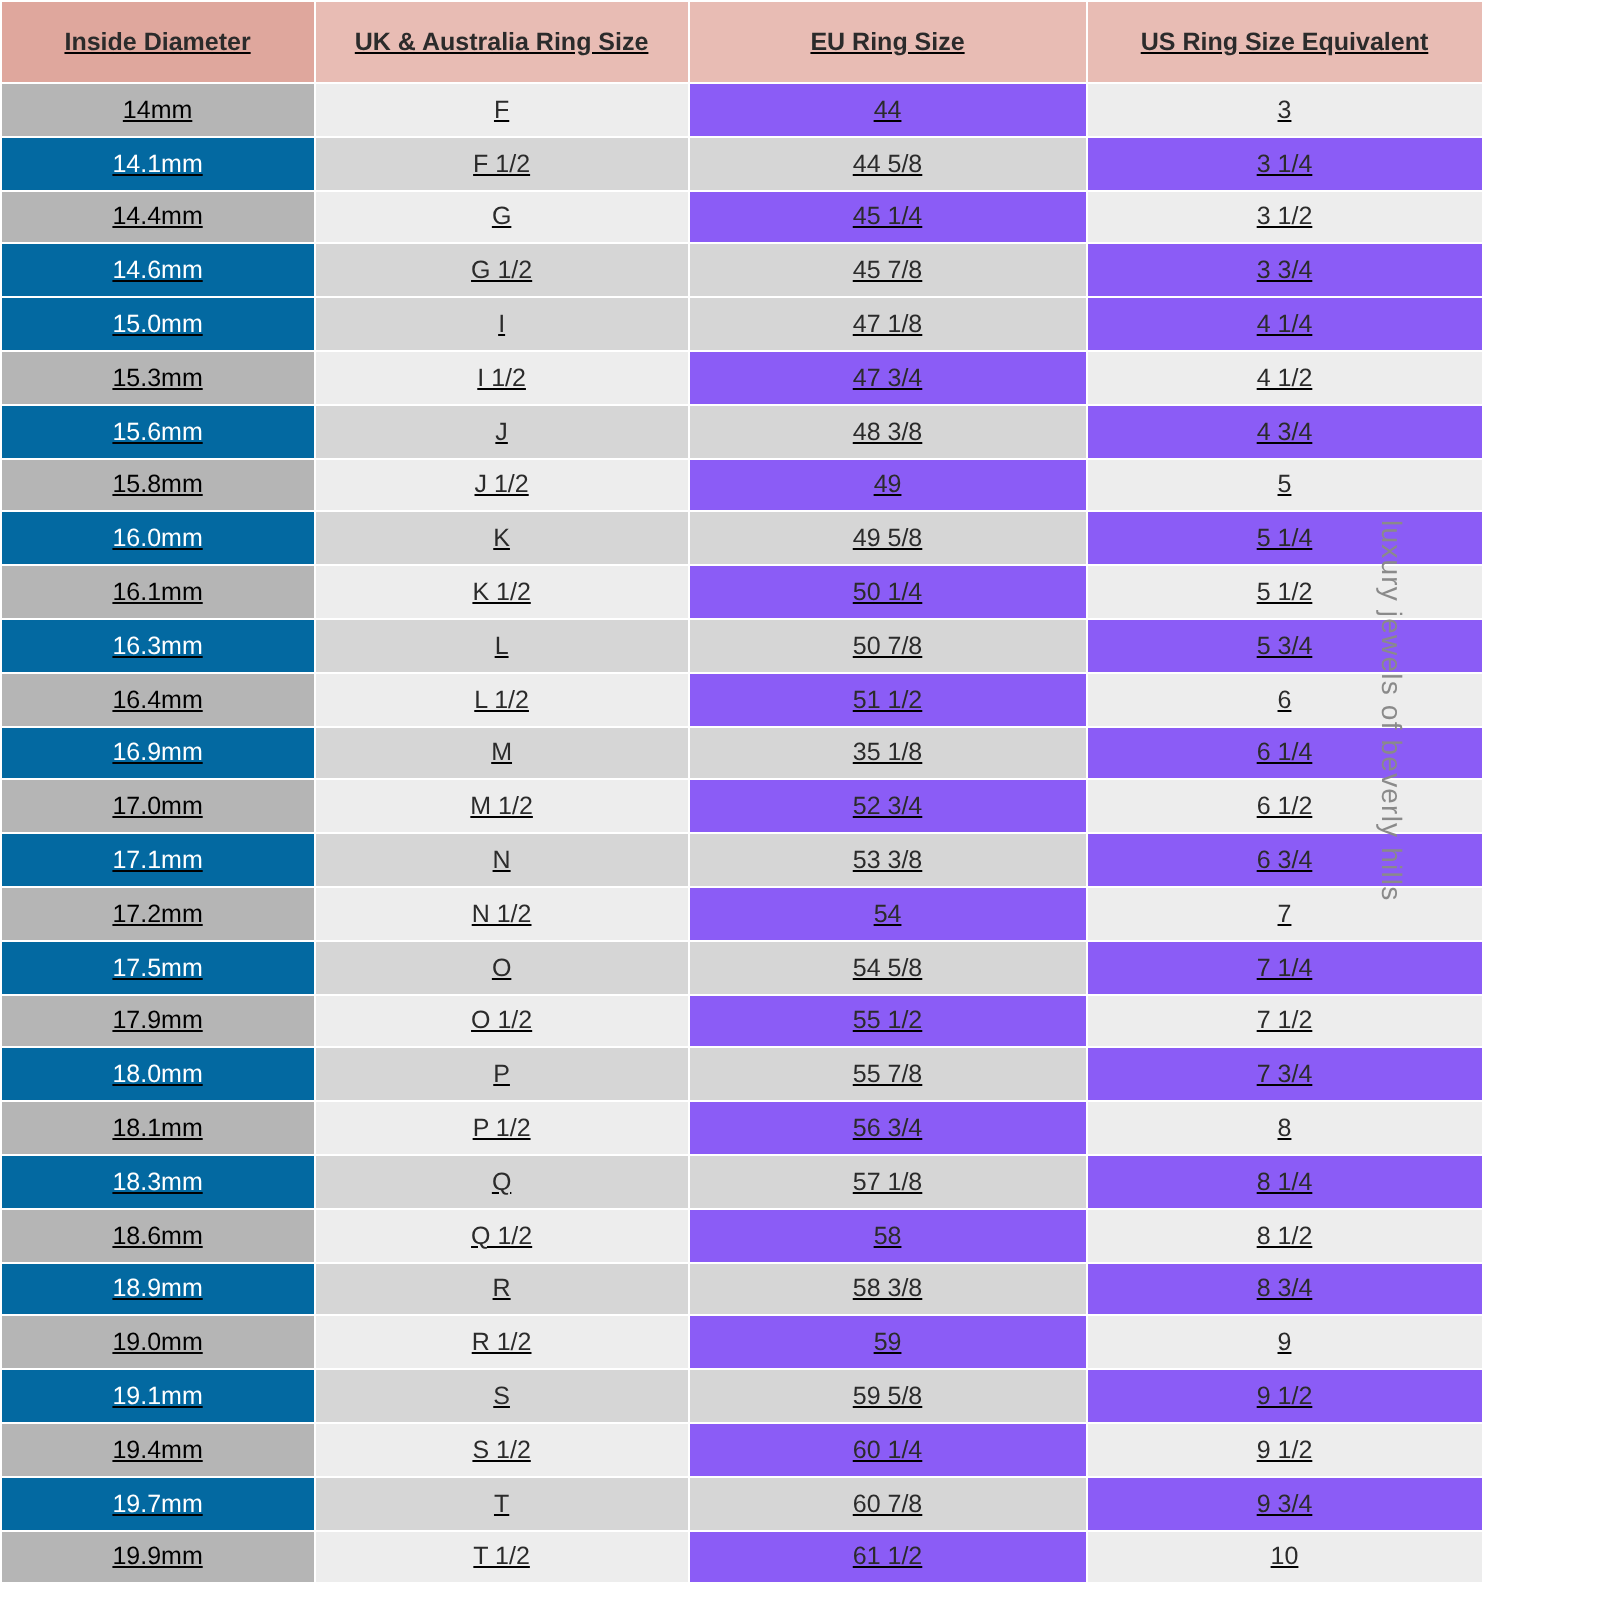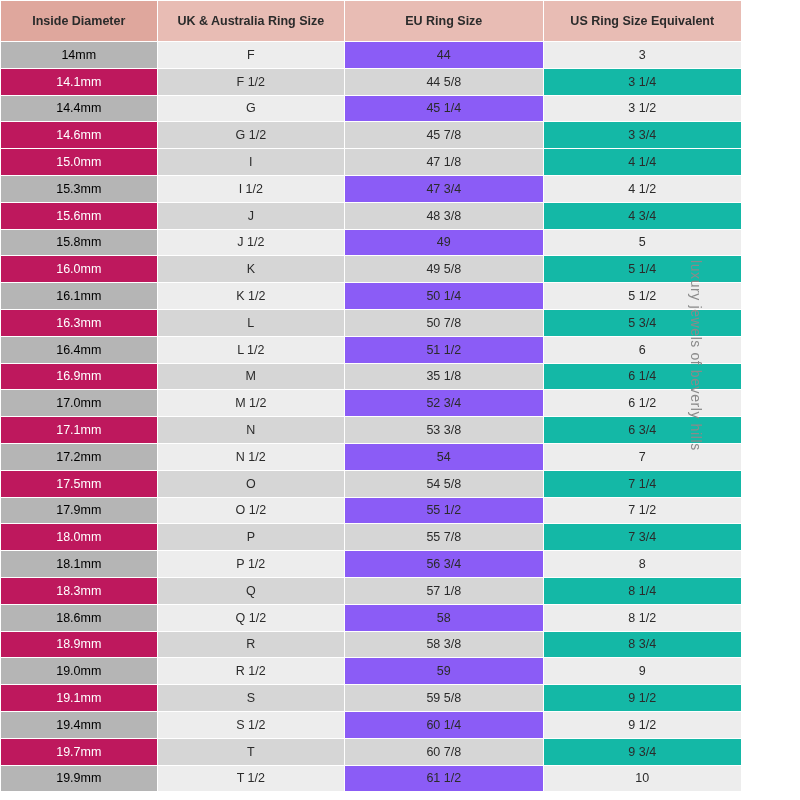--- a/index.html
+++ b/index.html
@@ -10,20 +10,21 @@
   body {
     width: 800px;
     height: 800px;
     font-family: "Liberation Sans", sans-serif;
     overflow: hidden;
   }
   #page {
     position: relative;
     width: 712px;
     height: 800px;
+    text-decoration: underline;
   }
   table.sizechart {
     border-collapse: collapse;
     table-layout: fixed;
     width: 742px;
   }
   table.sizechart td, table.sizechart th {
     padding: 0;
     margin: 0;
     text-align: center;
@@ -54,28 +55,28 @@
     height: 25.8px;
     font-size: 12.5px;
     color: #2b2b2b;
   }
   td.diam {
     font-weight: bold;
     font-size: 12.5px;
     color: #ffffff;
   }
   td.diam.light { background: #b5b5b5; color: #000000; }
-  td.diam.dark  { background: #be185d; color: #ffffff; }
+  td.diam.dark  { background: #0369a1; color: #ffffff; }
 
   td.uk   { background: #ededed; }
   td.uk.alt { background: #d6d6d6; }
   td.eu   { background: #8b5cf6; }
   td.eu.alt { background: #d6d6d6; }
   td.us   { background: #ededed; }
-  td.us.alt { background: #14b8a6; }
+  td.us.alt { background: #8b5cf6; }
 
   #brand {
     position: absolute;
     right: 8px;
     top: 260px;
     width: 40px;
     font-size: 14px;
     color: #8a8a8a;
     letter-spacing: 0.6px;
     writing-mode: vertical-rl;

